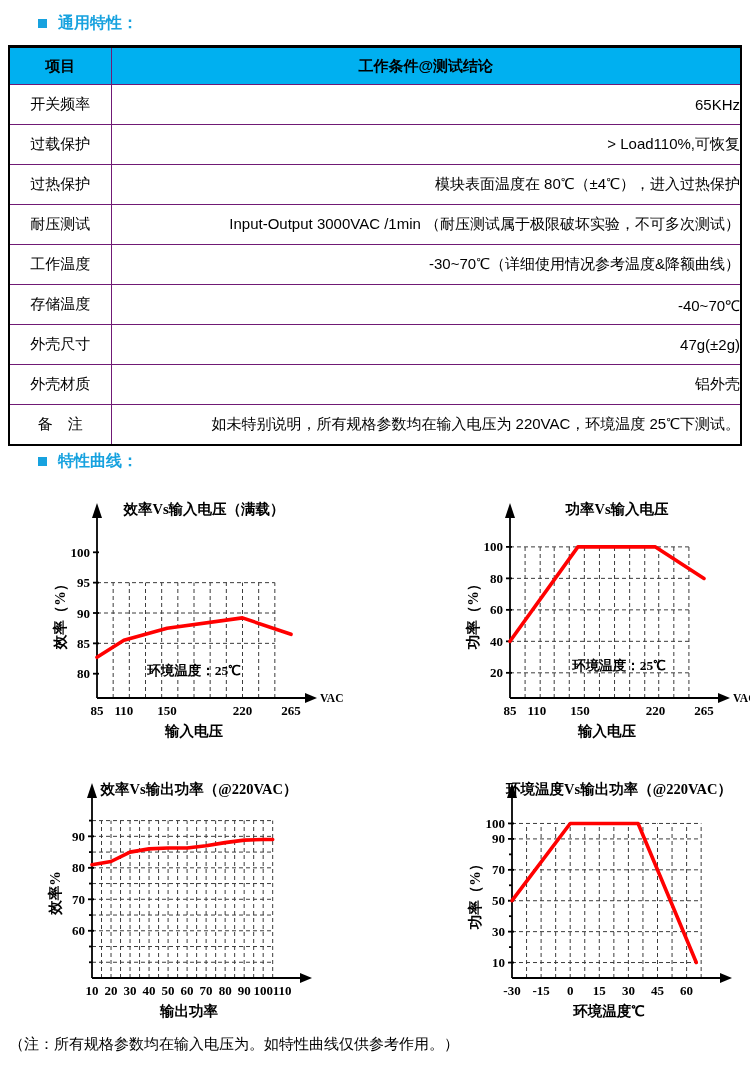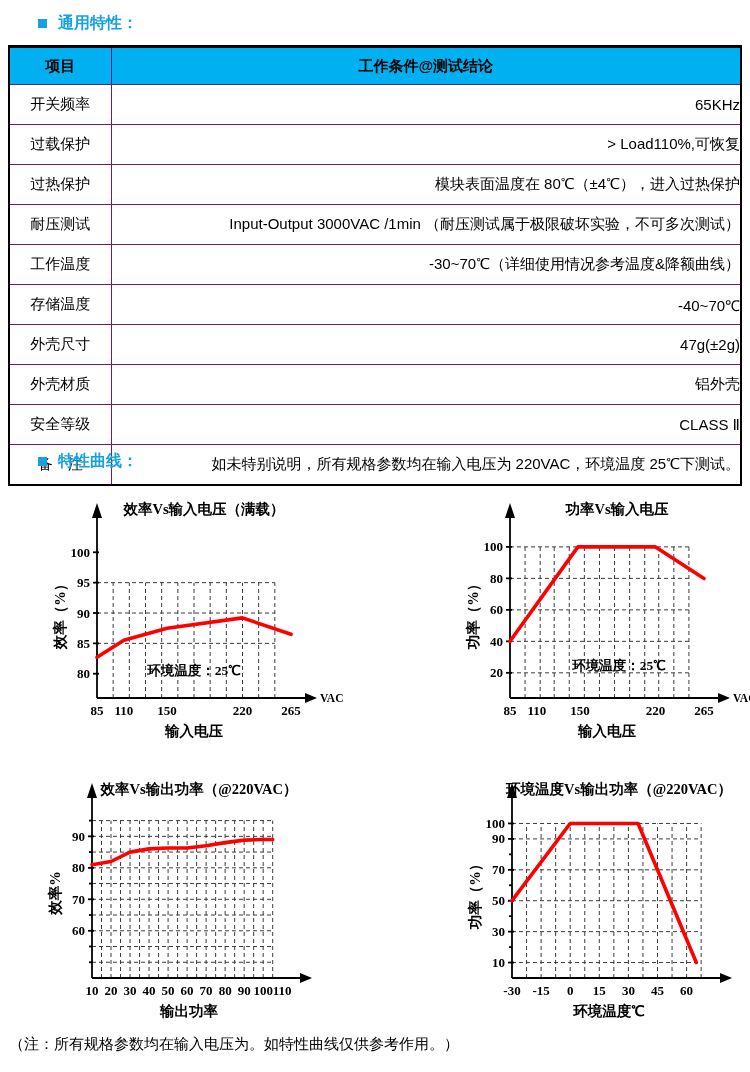--- a/index.html
+++ b/index.html
@@ -87,24 +87,20 @@
         <td class="k">存储温度</td>
         <td class="v">-40~70℃</td>
       </tr>
       <tr>
         <td class="k">外壳尺寸</td>
         <td class="v">47g(±2g)</td>
       </tr>
       <tr>
         <td class="k">外壳材质</td>
         <td class="v">铝外壳</td>
-      </tr>
-      <tr>
-        <td class="k">安全等级</td>
-        <td class="v">CLASS Ⅱ</td>
       </tr>
       <tr>
         <td class="k">备　注</td>
         <td class="v">如未特别说明，所有规格参数均在输入电压为 220VAC，环境温度 25℃下测试。</td>
       </tr>
     </tbody>
 </table>
 
 <div class="sec" id="sec2">
   <span class="bullet"></span>

